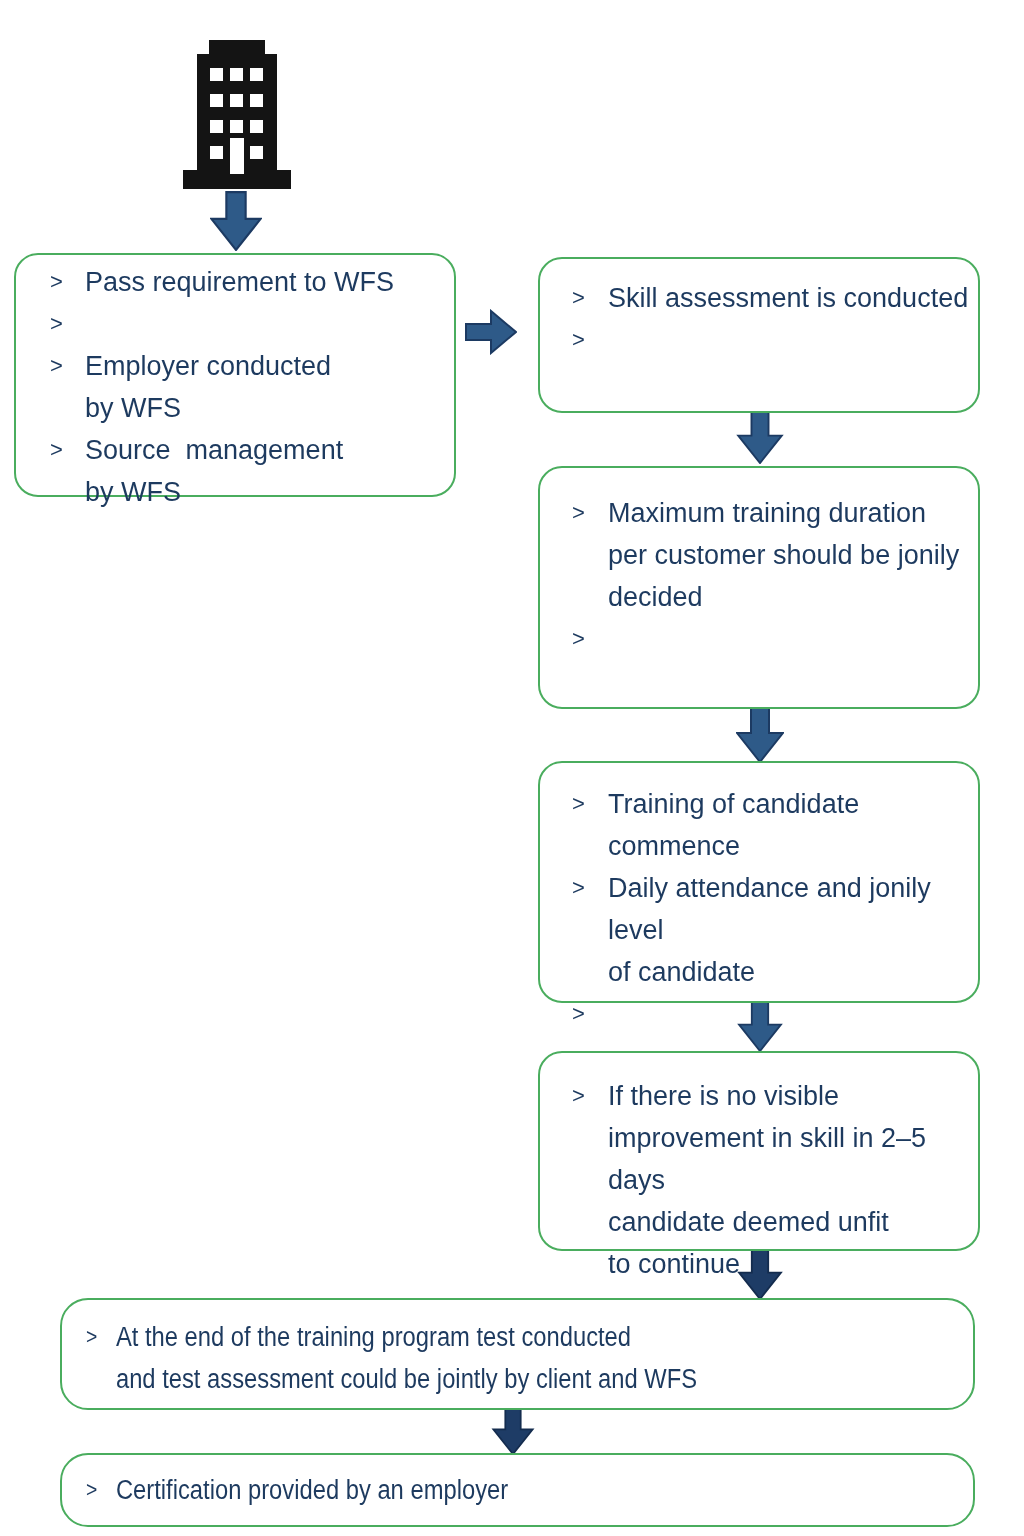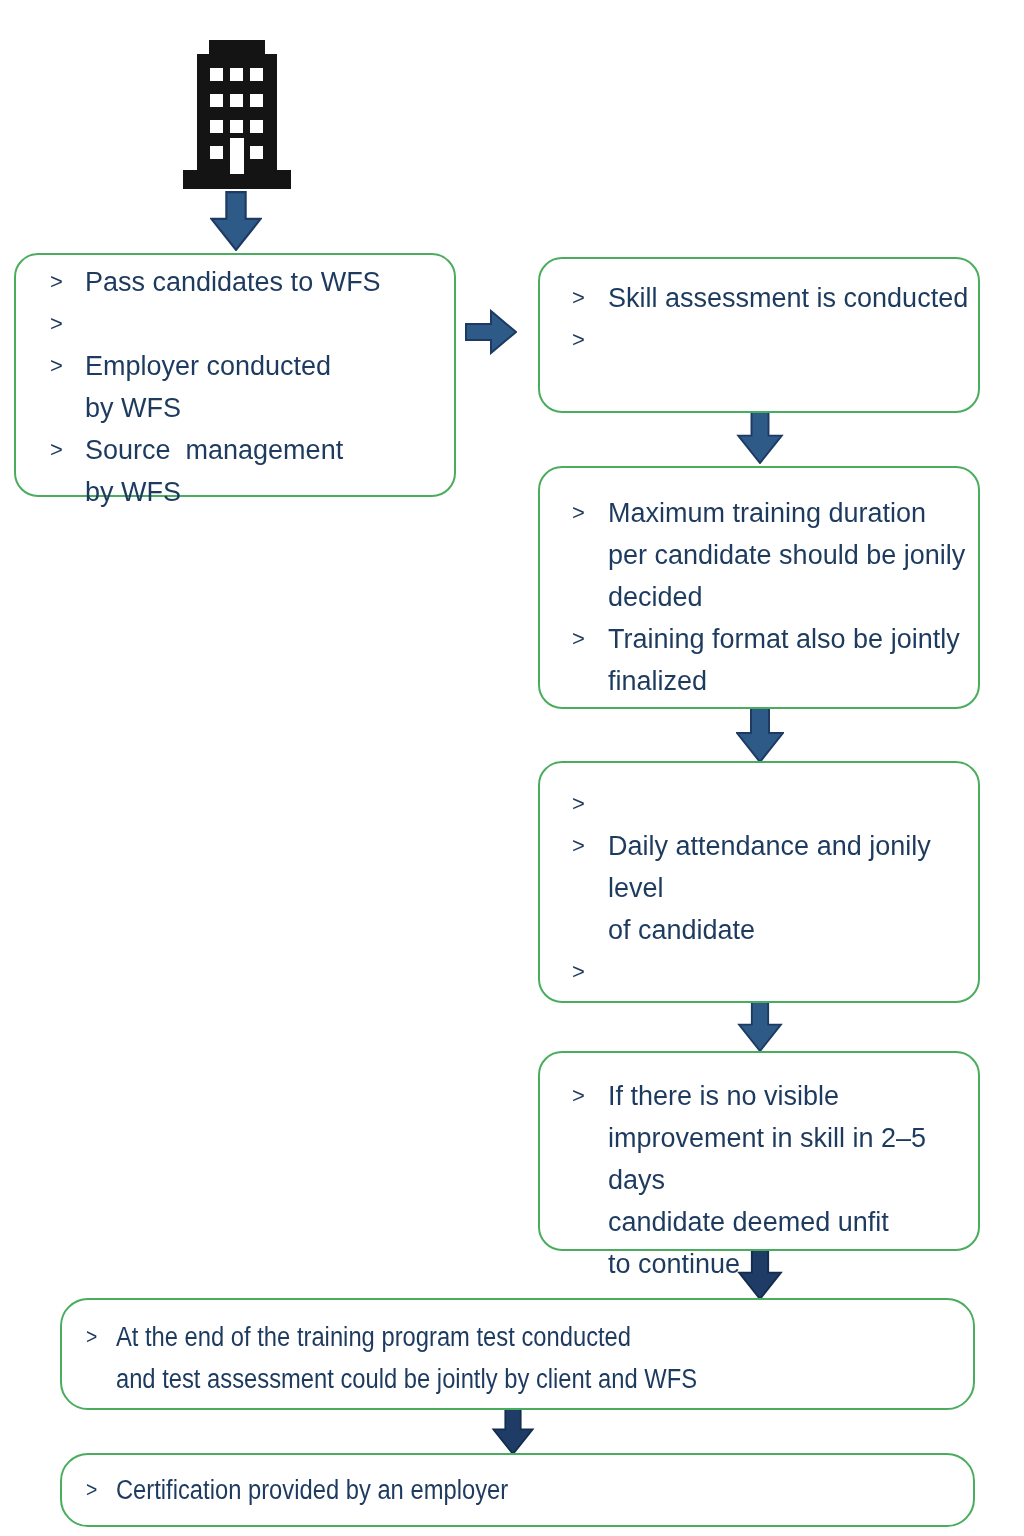--- a/index.html
+++ b/index.html
@@ -111,21 +111,21 @@
 </div>
 <div class="arrow" id="arrow-a6">
   <svg viewBox="0 0 48 56">
       <path d="M15 1 H33 V26 H47 L24 55 L1 26 H15 Z" fill="#1e3c66" stroke="#142c4e" stroke-width="2"></path>
     </svg>
 </div>
 
 <div class="box" id="box1">
   <div class="item">
     <span class="chev">&gt;</span>
-    <span class="txt">Pass candidates to WFS</span>
+    <span class="txt">Pass requirement to WFS</span>
   </div>
   <div class="item">
     <span class="chev">&gt;</span>
   </div>
   <div class="item">
     <span class="chev">&gt;</span>
     <span class="txt">Employer conducted
 by WFS</span>
   </div>
   <div class="item">
@@ -142,33 +142,33 @@
   </div>
   <div class="item">
     <span class="chev">&gt;</span>
   </div>
 </div>
 
 <div class="box" id="box3">
   <div class="item">
     <span class="chev">&gt;</span>
     <span class="txt">Maximum training duration
-per candidate should be jonily
+per customer should be jonily
 decided</span>
   </div>
   <div class="item">
     <span class="chev">&gt;</span>
-    <span class="txt">Training format also be jointly
-finalized</span>
   </div>
 </div>
 
 <div class="box" id="box4">
   <div class="item">
     <span class="chev">&gt;</span>
+    <span class="txt">Training of candidate
+commence</span>
   </div>
   <div class="item">
     <span class="chev">&gt;</span>
     <span class="txt">Daily attendance and jonily level
 of candidate</span>
   </div>
   <div class="item">
     <span class="chev">&gt;</span>
   </div>
 </div>

